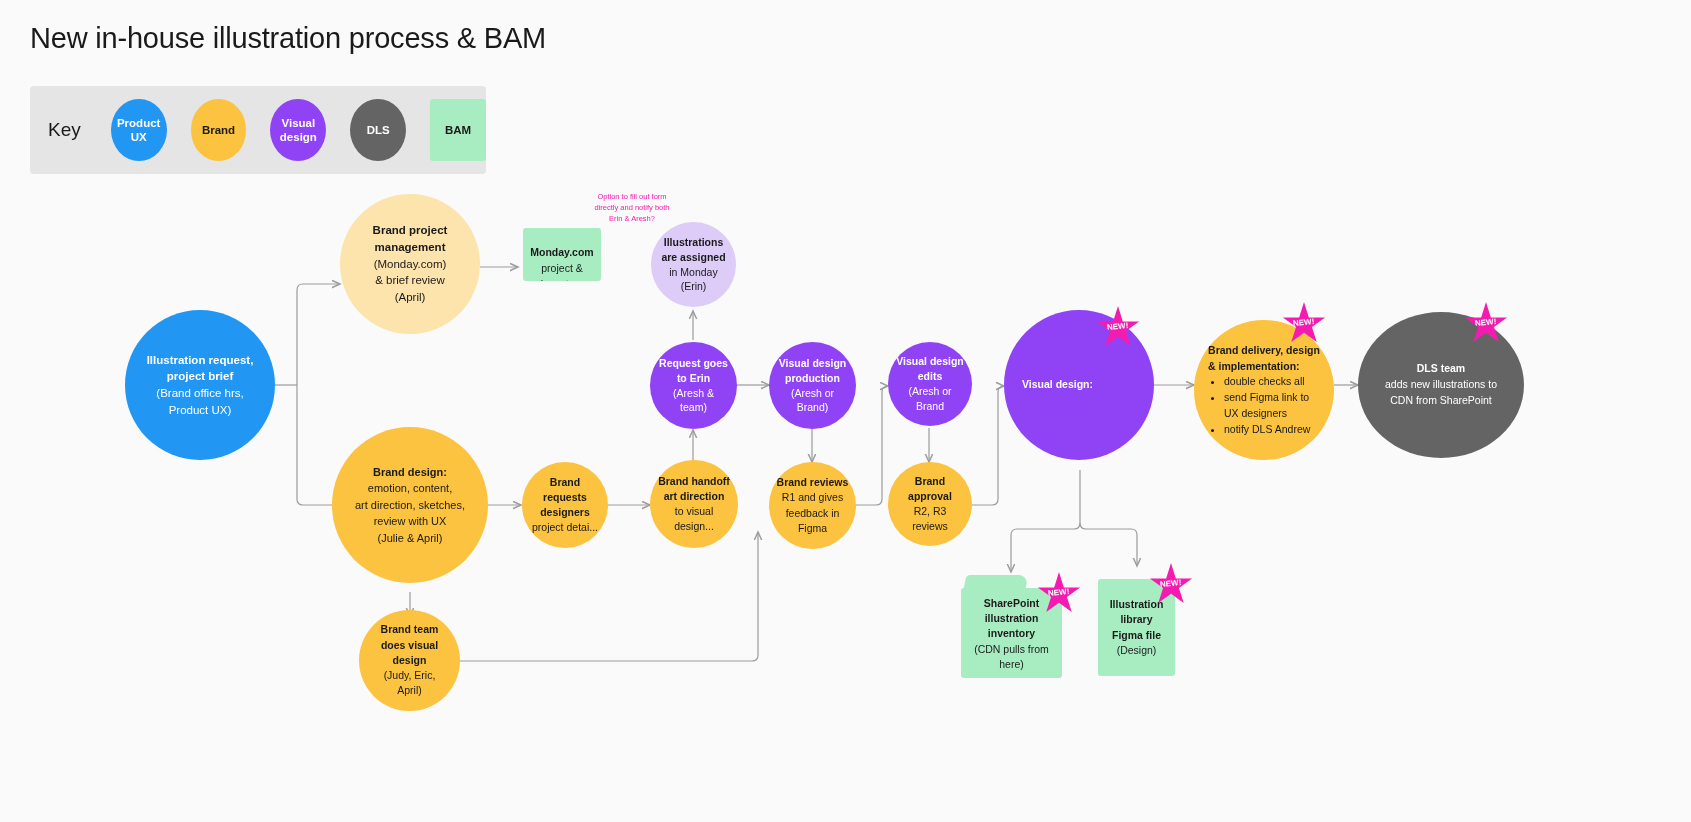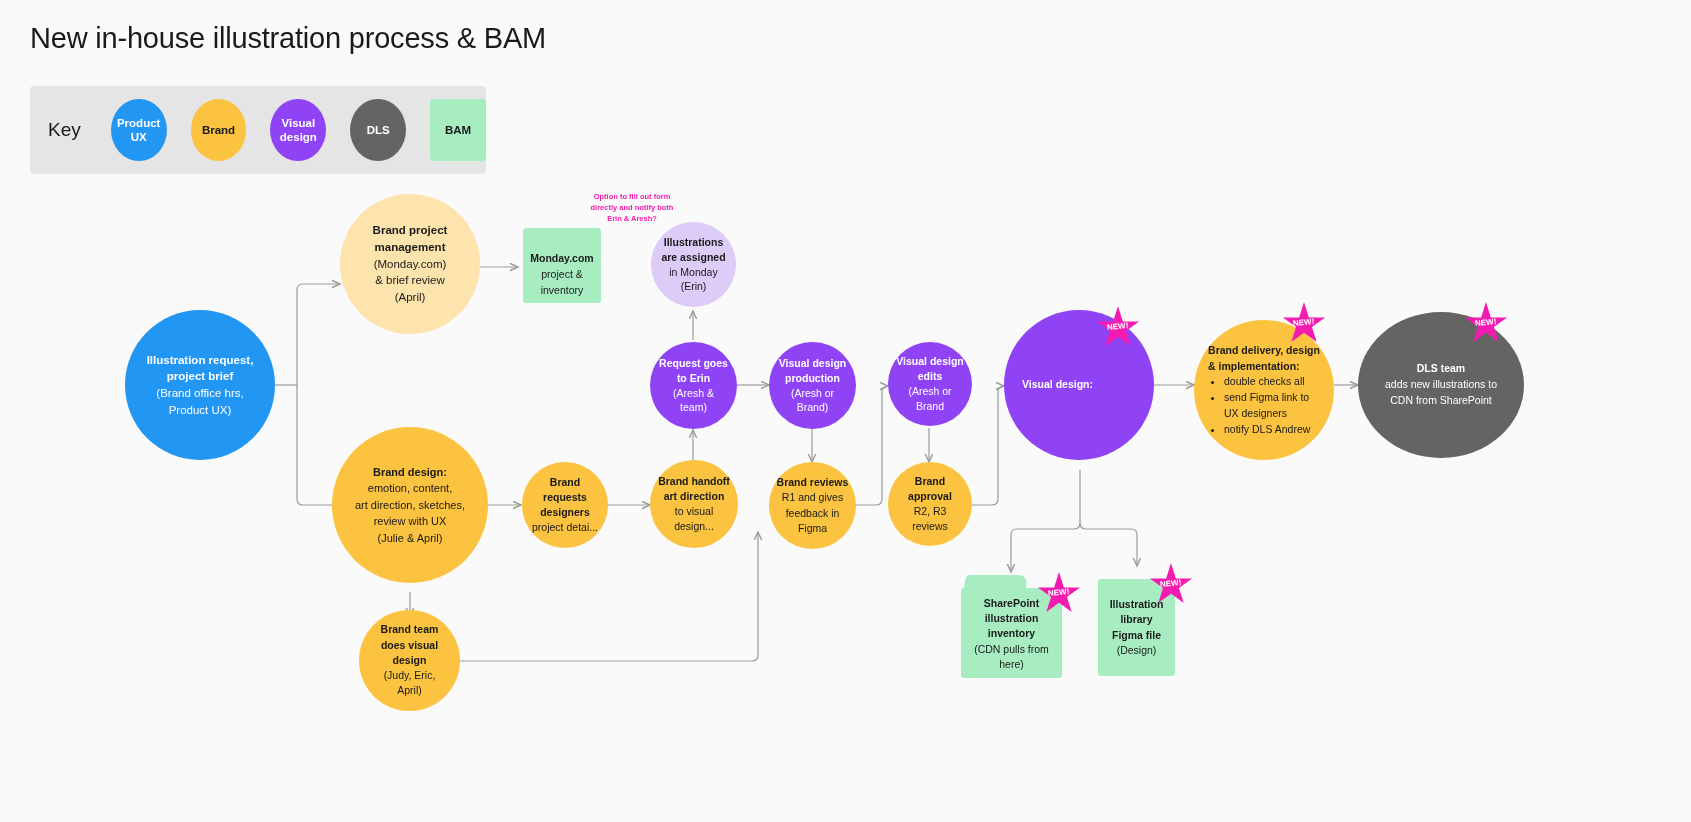--- a/index.html
+++ b/index.html
@@ -67,21 +67,21 @@
     color:#fff; font-size:8px; font-weight:bold;
     display:flex; align-items:center; justify-content:center;
     background:#f41cb0;
     clip-path: polygon(50% 0%, 61% 35%, 98% 35%, 68% 57%, 79% 91%, 50% 70%, 21% 91%, 32% 57%, 2% 35%, 39% 35%);
   }
   .star span { transform:translateY(-2px) rotate(-6deg); }
 
   
   .annot {
     position:absolute;
-    color:#f41cb0; font-size:7.5px; font-weight:bold;
+    color:#f41cb0; font-size:7.5px; font-weight:normal;
     text-align:center; line-height:1.45;
   }
 
   svg.links { position:absolute; left:0; top:0; width:1691px; height:822px; pointer-events:none; }
   svg.links path, svg.links line { fill:none; stroke:#9b9b9b; stroke-width:1.2; }
 </style>
 </head>
 <body>
 
 <div id="canvas">
@@ -163,21 +163,21 @@
   <div class="node" style="left:340px; top:194px; width:140px; height:140px; background:#fde4ad; color:#1a1a1a; font-size:11.5px; line-height:1.47;">
     <div class="inner">
       <div class="t-bold">Brand project</div>
       <div class="t-bold">management</div>
       <div>(Monday.com)</div>
       <div>&amp; brief review</div>
       <div>(April)</div>
     </div>
   </div>
 
-  <div class="node box" style="left:523px; top:228px; width:78px; height:75px; background:#a8edc2; color:#1a1a1a; font-size:10.5px; line-height:1.5; align-items:flex-start; padding-top:23px;">
+  <div class="node box" style="left:523px; top:228px; width:78px; height:53px; background:#a8edc2; color:#1a1a1a; font-size:10.5px; line-height:1.5; align-items:flex-start; padding-top:17px;">
     <div class="inner">
       <div class="t-bold">Monday.com</div>
       <div>project &amp;</div>
       <div>inventory</div>
       <div>managemen...</div>
     </div>
   </div>
 
   <div class="node" style="left:651px; top:222px; width:85px; height:85px; background:#ddcbf8; color:#1a1a1a; font-size:10.5px; line-height:1.42;">
     <div class="inner">

